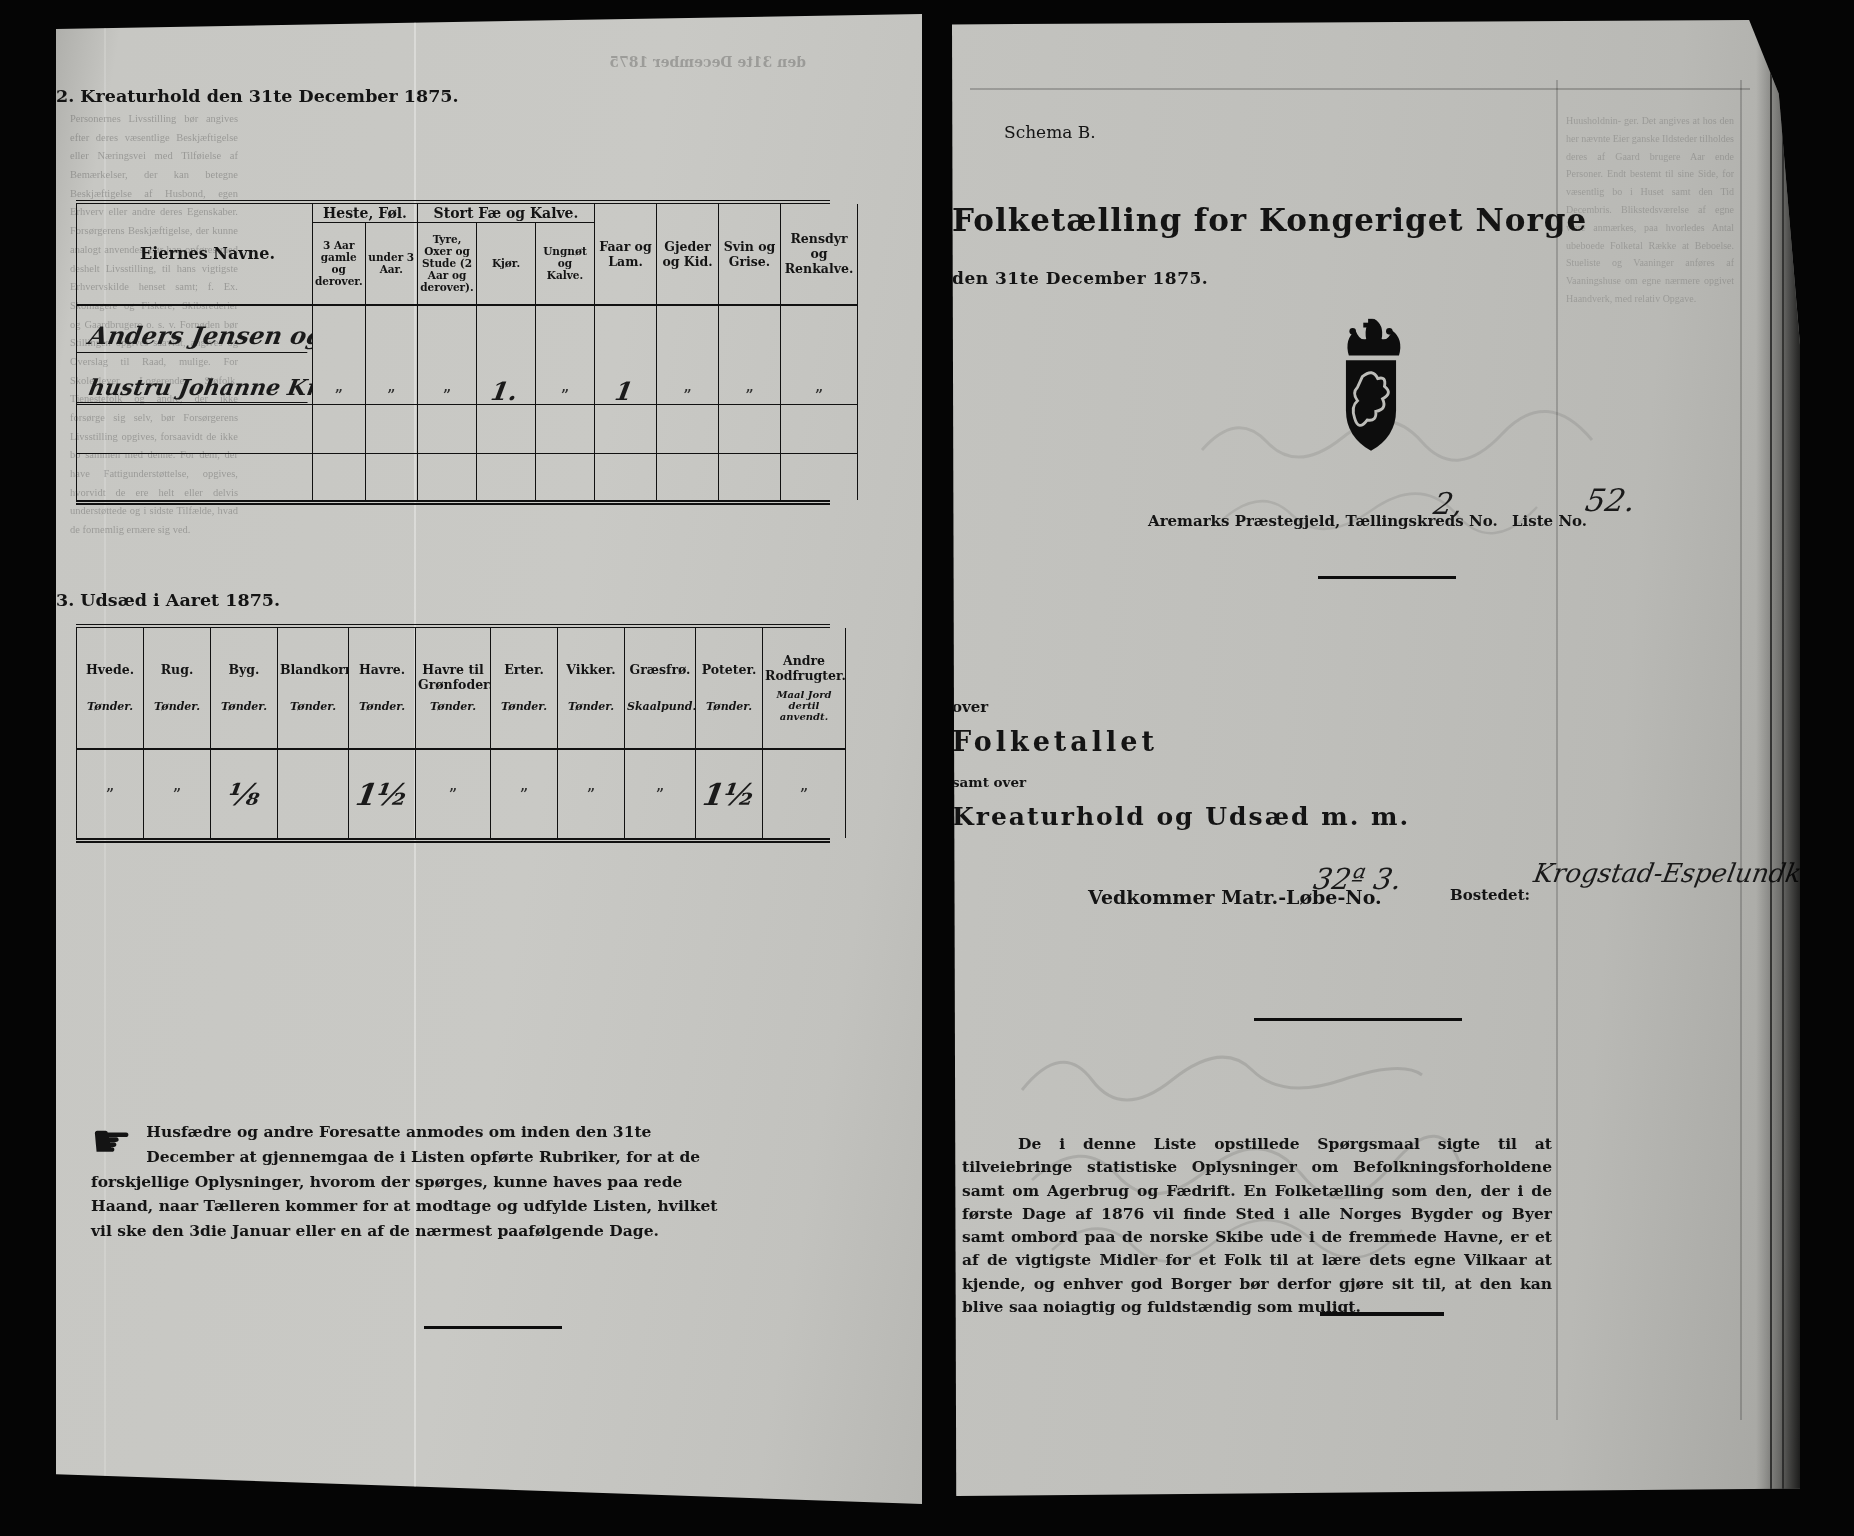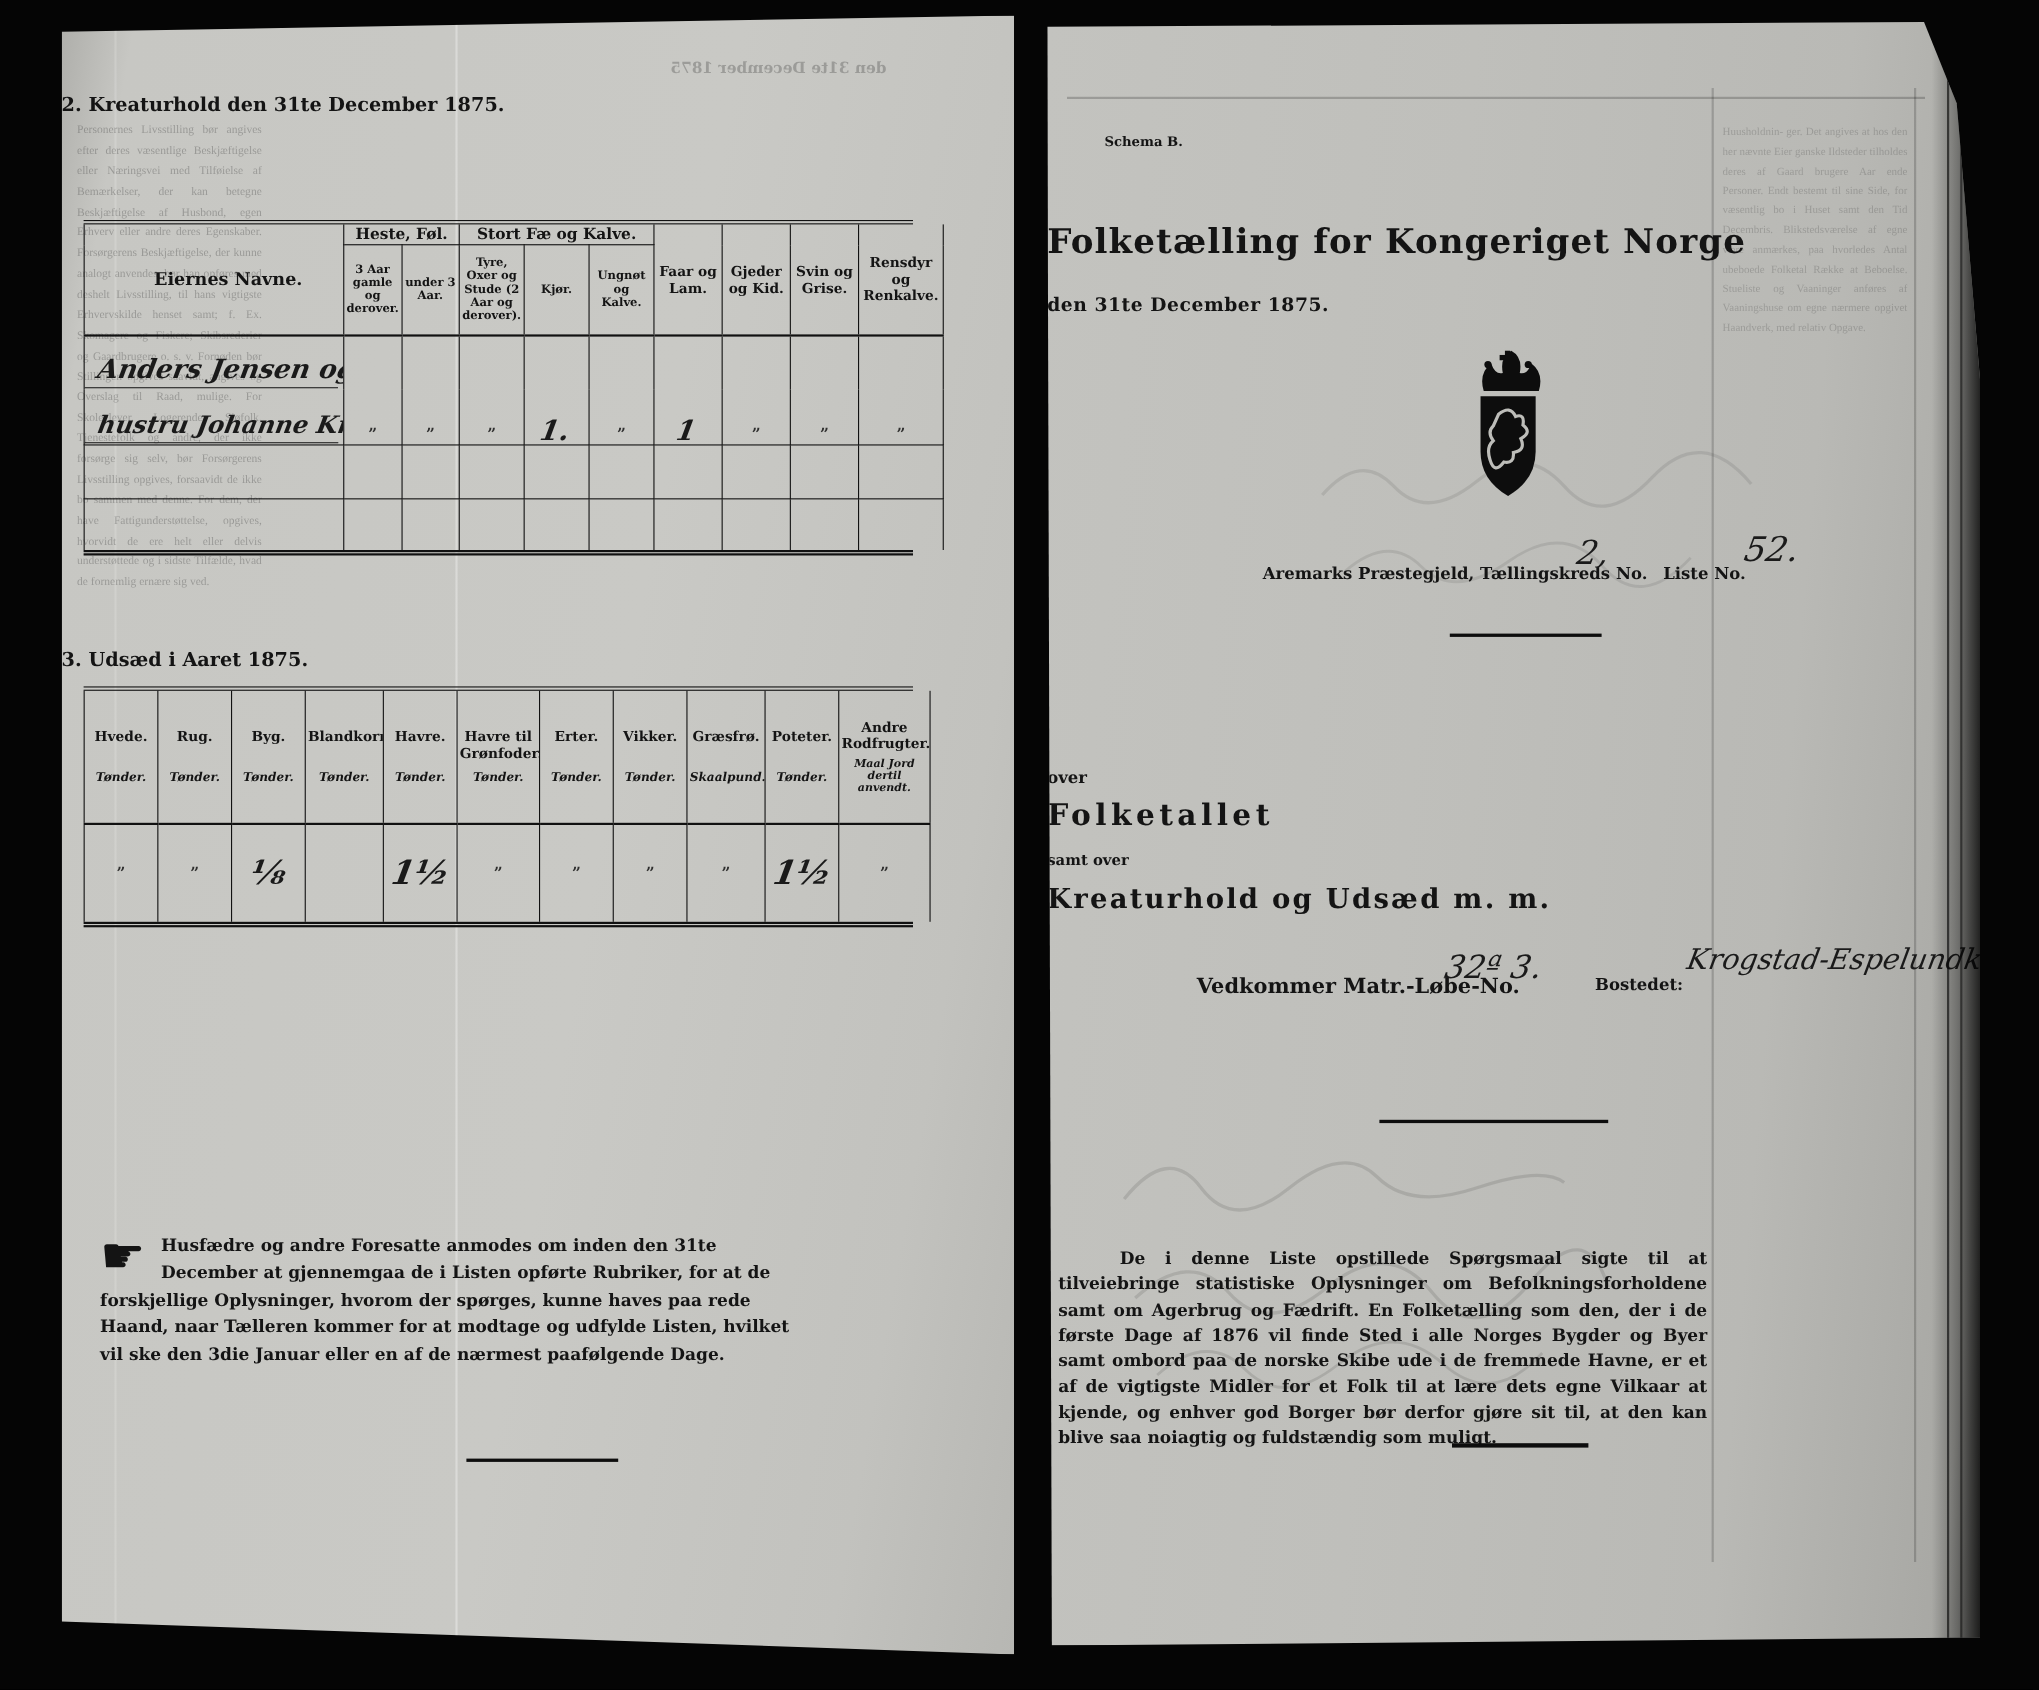--- a/index.html
+++ b/index.html
@@ -39,21 +39,21 @@
   
   table.uds th{font-size:12.5px;}
   table.uds tr.uh th{height:118px;vertical-align:middle;border-bottom:2.2px solid #111;}
   .uh-label{display:block;font-size:12.5px;line-height:1.15;margin-bottom:22px;}
   .uh-unit{display:block;font-size:11px;font-style:italic;}
   table.uds tr.ud td{height:86px;text-align:center;vertical-align:middle;}
   
   .footnote{font-size:15.5px;font-weight:700;line-height:1.6;text-align:justify;}
   .manicule{float:left;font-size:46px;line-height:.75;margin:4px 14px 0 0;}
   
-  .schema{font-size:12px;font-weight:bold;text-align:right;}
+  .schema{font-size:17px;font-weight:normal;text-align:right;}
   .bigtitle{font-size:31px;font-weight:bold;letter-spacing:1px;}
   .dateline{font-size:17px;font-weight:bold;letter-spacing:.5px;}
   .speclist{font-size:38px;font-weight:bold;letter-spacing:8px;}
   .over{font-size:15px;font-weight:bold;}
   .folketallet{font-size:27px;font-weight:bold;letter-spacing:4px;}
   .samtover{font-size:13.5px;font-weight:bold;}
   .kreatline{font-size:25px;font-weight:bold;letter-spacing:2px;}
   .fieldlabel{font-size:19px;font-weight:bold;}
   .para{font-size:15.5px;font-weight:600;line-height:1.5;text-align:justify;text-indent:56px;}
   .vline{position:absolute;width:1.5px;background:rgba(0,0,0,.18);}

